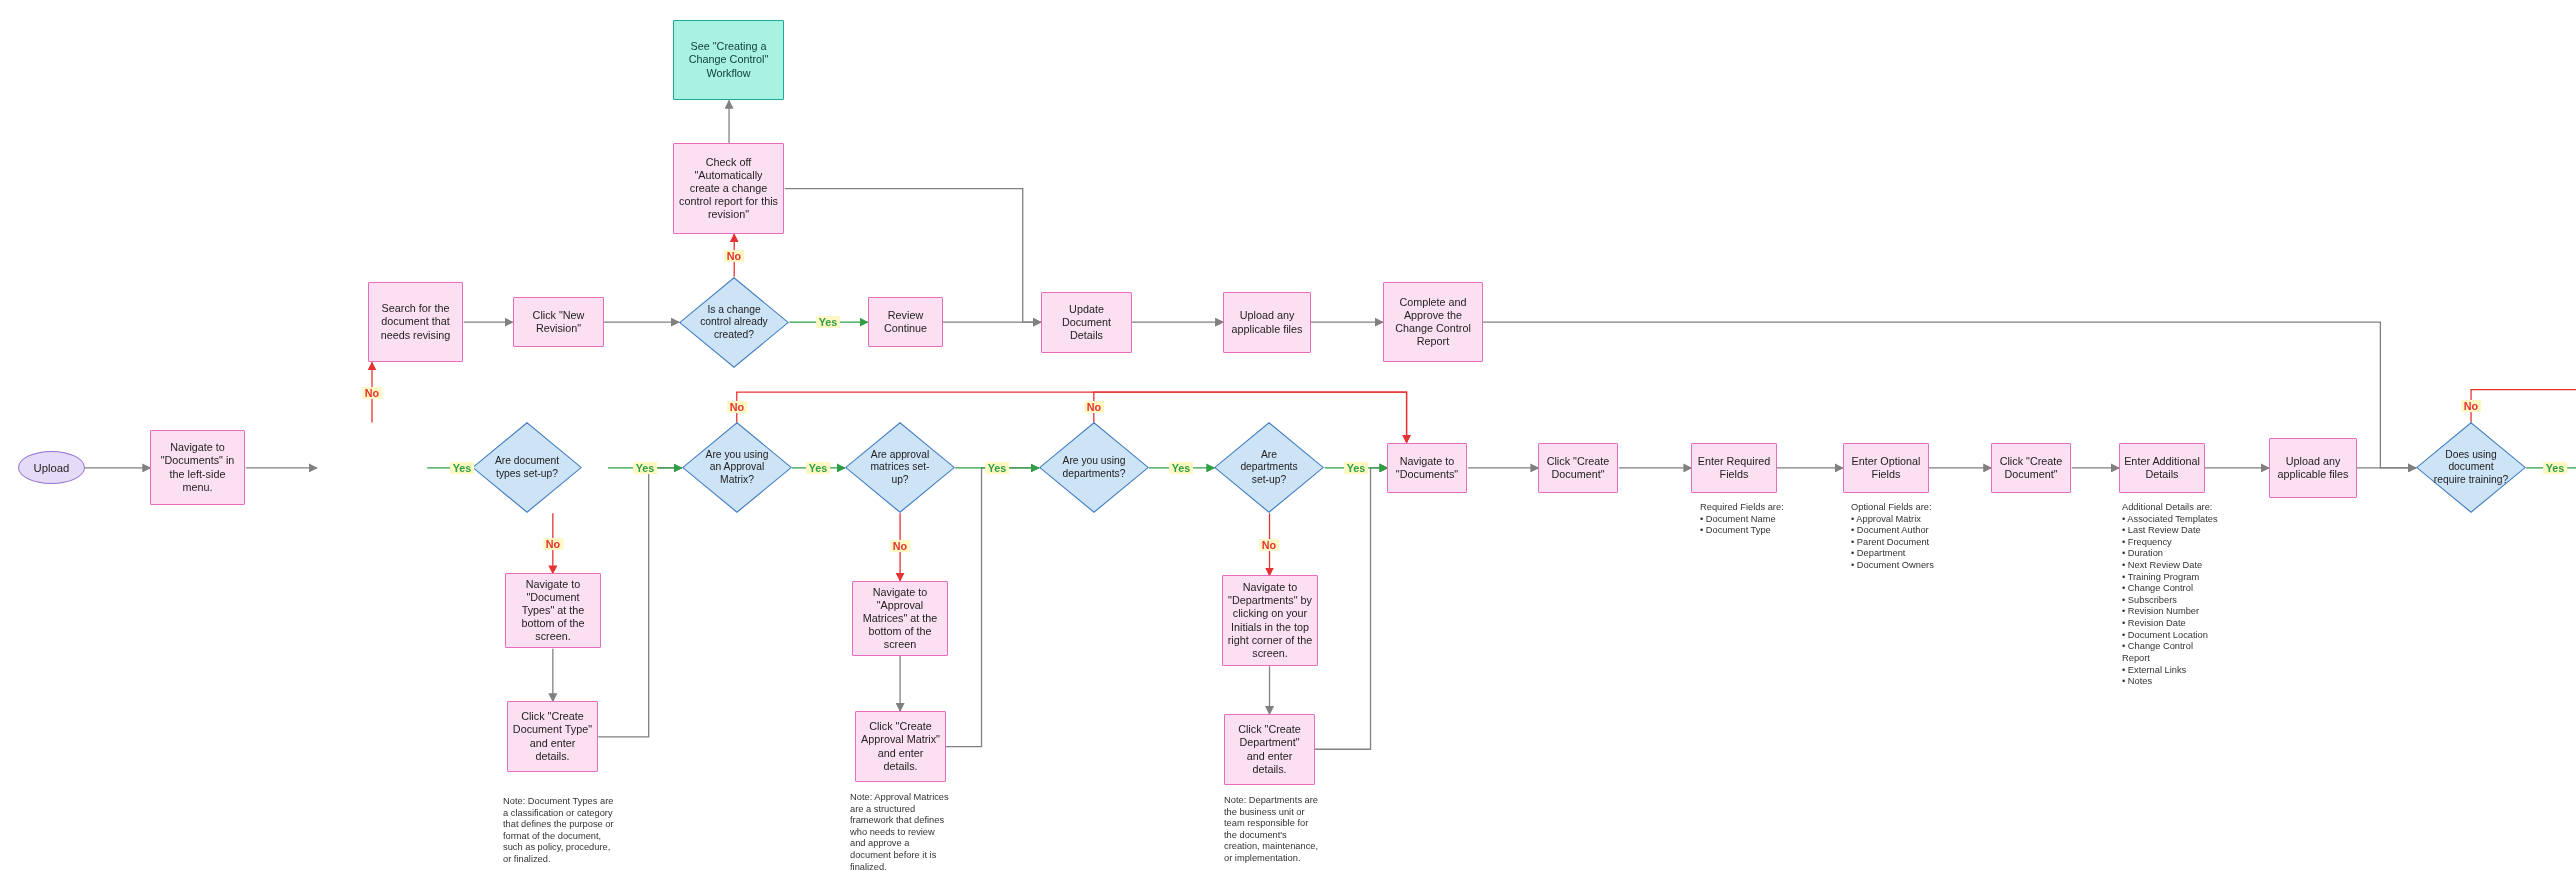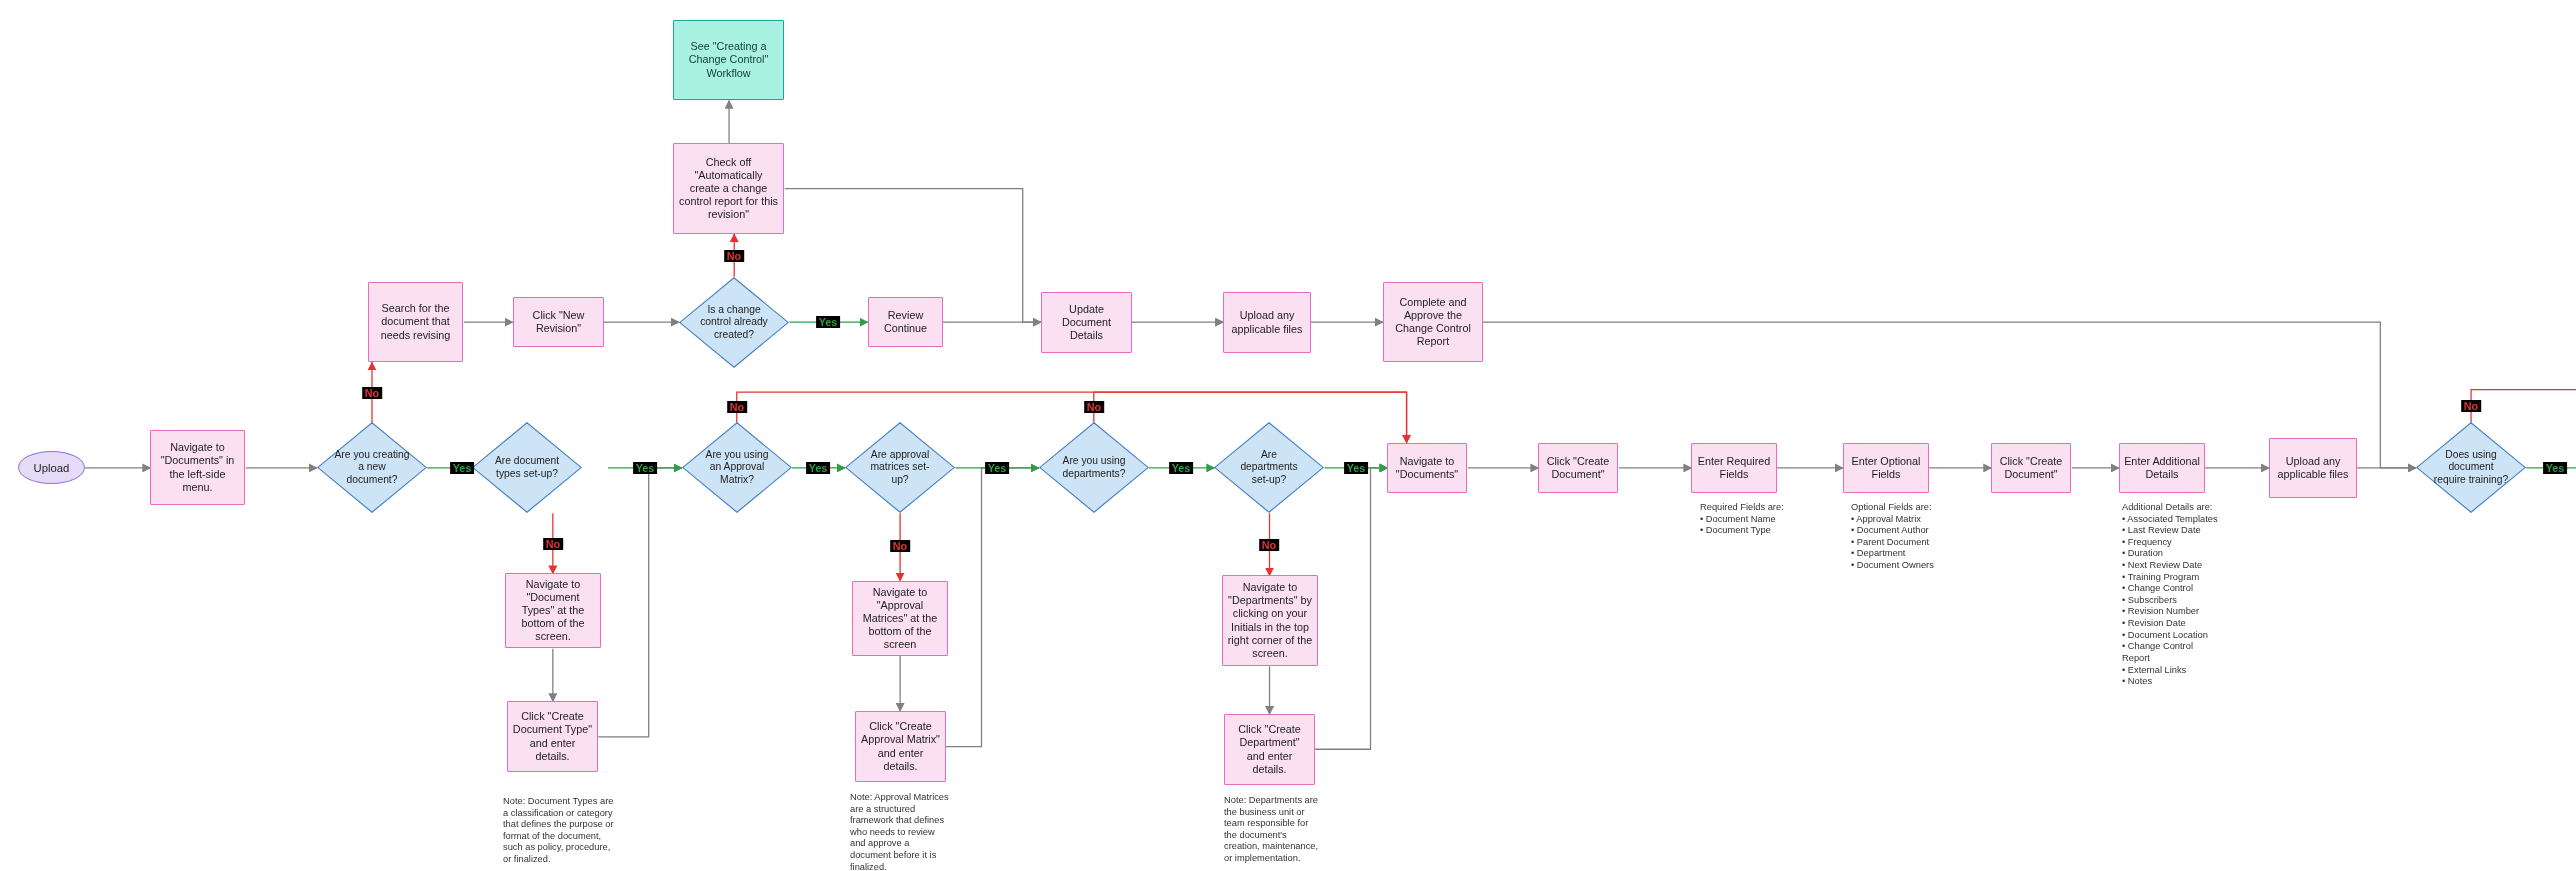--- a/index.html
+++ b/index.html
@@ -12,21 +12,21 @@
   path.y{stroke:#2f9e44;}
   .node{position:absolute;box-sizing:border-box;display:flex;align-items:center;justify-content:center;text-align:center;}
   .process{background:#fbe0f1;border:1px solid #e96bbf;border-radius:1px;font-size:10.8px;line-height:1.22;padding:4.1px;color:#222;}
   .ref{background:#a9f2e2;border:1px solid #18a999;border-radius:1px;font-size:10.8px;line-height:1.22;padding:4.1px;color:#0e3d35;}
   .terminal{background:#e6dbf7;border:1px solid #9673d3;border-radius:50%;font-size:11.3px;color:#222;}
   .decision{position:absolute;}
   .d-border{position:absolute;inset:0;background:#3f7cbf;clip-path:polygon(50% 0,100% 50%,50% 100%,0% 50%);}
   .d-fill{position:absolute;inset:1.5px;background:#cde3f6;clip-path:polygon(50% 0,100% 50%,50% 100%,0% 50%);}
   .d-label{position:absolute;inset:0;display:flex;align-items:center;justify-content:center;text-align:center;font-size:10.3px;line-height:1.2;padding:7.2px 17.5px;box-sizing:border-box;color:#222;}
   .note{position:absolute;font-size:9.3px;line-height:1.25;color:#333;text-align:left;white-space:pre-line;}
-  .elabel{position:absolute;transform:translate(-50%,-50%);background:#000000;padding:0 2.6px;font-size:10.8px;font-weight:600;}
+  .elabel{position:absolute;transform:translate(-50%,-50%);background:#fef9c3;padding:0 2.6px;font-size:10.8px;font-weight:600;}
   .elabel.yes{color:#2f9e44;}
   .elabel.no{color:#e63232;}
 </style>
 </head>
 <body>
 
 <div id="canvas">
 
   <svg class="edges" width="3941" height="872" viewBox="0 0 7649 1692">
     <defs>
@@ -164,25 +164,20 @@
       <span>Enter Additional Details</span>
     </div>
   <div class="node process" style="left:2269px;top:438px;width:88px;height:60px">
       <span>Upload any applicable files</span>
     </div>
 
   <div class="node ref" style="left:673px;top:20px;width:111px;height:80px">
       <span>See "Creating a Change Control" Workflow</span>
     </div>
 
-  <div class="decision" style="left:317px;top:422px;width:110px;height:91px">
-      <div class="d-border"></div>
-      <div class="d-fill"></div>
-      <div class="d-label">Are you creating a new document?</div>
-    </div>
   <div class="decision" style="left:472px;top:422px;width:110px;height:91px">
       <div class="d-border"></div>
       <div class="d-fill"></div>
       <div class="d-label">Are document types set-up?</div>
     </div>
   <div class="decision" style="left:682px;top:422px;width:110px;height:91px">
       <div class="d-border"></div>
       <div class="d-fill"></div>
       <div class="d-label">Are you using an Approval Matrix?</div>
     </div>

